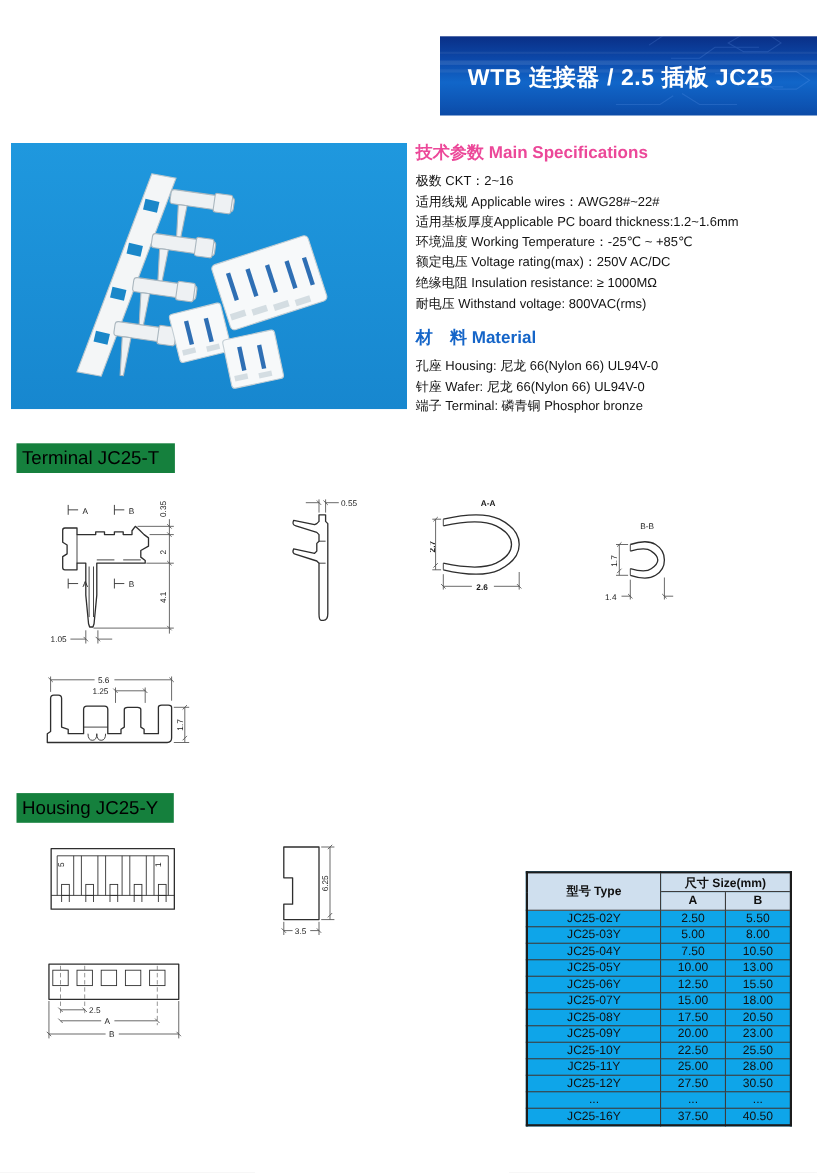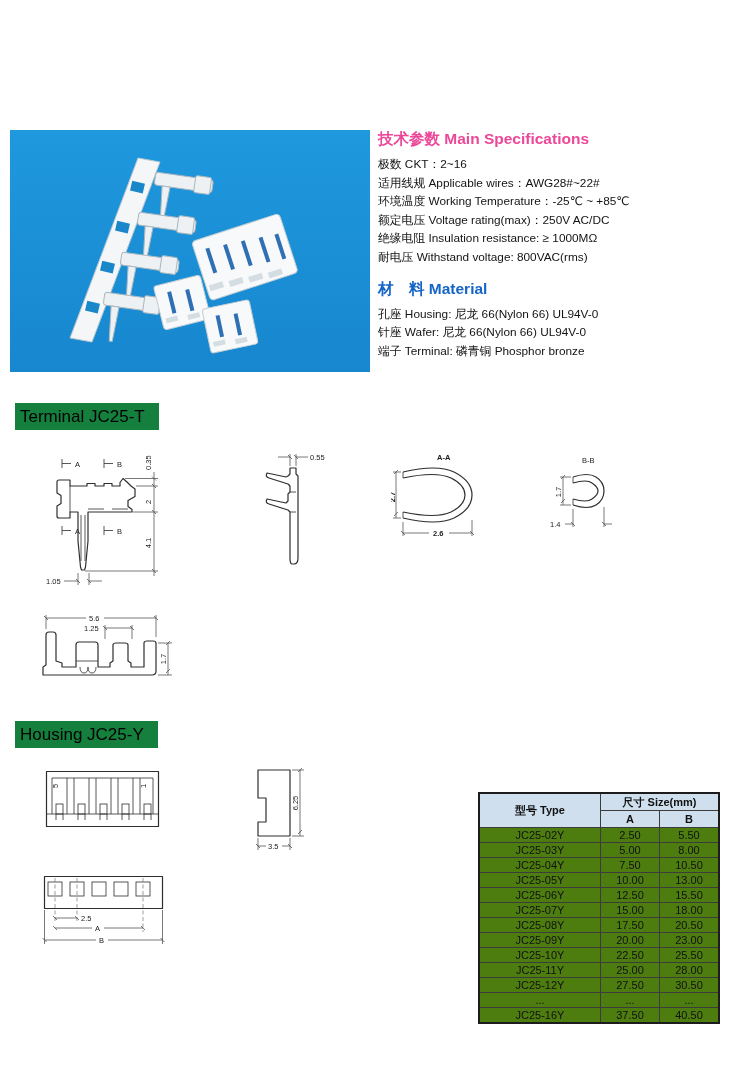--- a/index.html
+++ b/index.html
@@ -37,36 +37,50 @@
   .drawing { position:absolute; }
   .drawing svg text { font-family:"Liberation Sans","DejaVu Sans",sans-serif; fill:#1a1a1a; }
   .outline { fill:none; stroke:#2e2e2e; stroke-width:1.2; stroke-linejoin:round; }
   .thin    { fill:none; stroke:#2e2e2e; stroke-width:0.8; }
   .dim     { fill:none; stroke:#555555; stroke-width:0.8; }
   .dash    { fill:none; stroke:#777777; stroke-width:0.7; stroke-dasharray:4 2.5; }
   .dimtxt  { font-size:7.5px; }
   
   .spec-table {
     position:absolute; left:478px; top:792px;
-    border-collapse:collapse; background:#4d7c0f; border:2px solid #1c1c1c;padding-left:44px;
+    border-collapse:collapse; background:#0ea5e9; border:2px solid #1c1c1c;padding-left:44px;
   }
   .spec-table th, .spec-table td {
     border:1px solid #3c3c3c; text-align:center;
     font-size:11px; padding:0 4px; height:14px; white-space:nowrap;
   }
   .spec-table th { background:#cfdfee; font-weight:bold; height:16px; }
   .spec-table .col-type { width:112px; }
   .spec-table .col-a { width:50px; }
   .spec-table .col-b { width:50px; }
 </style>
 </head>
 <body>
 
 <div class="page">
 
+  <div class="banner">
+    <svg width="343" height="72" viewBox="0 0 343 72">
+      <g stroke="#7fb0ff" stroke-width="1" fill="none" opacity="0.18">
+        <path d="M190,8 l18,-12 M210,20 l26,0 l14,-10 l40,0 M250,34 l20,0 l12,12 l30,0"></path>
+        <path d="M220,52 l16,10 l34,0 M160,62 l40,0 l12,-8"></path>
+        <path d="M262,6 l14,8 l22,0 l12,-8 l-12,-8 l-22,0 z"></path>
+        <path d="M292,40 l12,8 l20,0 l12,-8 l-12,-8 l-20,0 z"></path>
+      </g>
+      <rect x="0" y="22" width="343" height="4" fill="#ffffff" opacity="0.10"></rect>
+      <rect x="0" y="30" width="343" height="3" fill="#ffffff" opacity="0.07"></rect>
+      <rect x="0" y="14" width="343" height="2" fill="#ffffff" opacity="0.06"></rect>
+    </svg>
+    <div class="banner-title">WTB 连接器 / 2.5 插板 JC25</div>
+  </div>
 
   <div class="photo-box">
     <svg width="360" height="242" viewBox="0 0 360 242">
       <defs>
         <linearGradient id="pbg" x1="0" y1="0" x2="0" y2="1">
           <stop offset="0" stop-color="#1f98de"></stop>
             <stop offset="1" stop-color="#1787cf"></stop>
         </linearGradient>
       </defs>
       <rect x="0" y="0" width="360" height="242" fill="url(#pbg)"></rect>
@@ -143,20 +157,21 @@
             <rect x="2" y="14" width="12" height="5"></rect>
           </g>
       </g>
     </svg>
   </div>
 
   <div class="specs">
     <div class="spec-title">技术参数 Main Specifications</div>
     <div class="spec-line">极数 CKT：2~16</div>
     <div class="spec-line">适用线规 Applicable wires：AWG28#~22#</div>
+    <div class="spec-line">适用基板厚度Applicable PC board thickness:1.2~1.6mm</div>
     <div class="spec-line">环境温度 Working Temperature：-25℃ ~ +85℃</div>
     <div class="spec-line">额定电压 Voltage rating(max)：250V AC/DC</div>
     <div class="spec-line">绝缘电阻 Insulation resistance: ≥ 1000MΩ</div>
     <div class="spec-line">耐电压 Withstand voltage: 800VAC(rms)</div>
     <div class="material-title">材　料 Material</div>
     <div class="spec-line">孔座 Housing: 尼龙 66(Nylon 66) UL94V-0</div>
     <div class="spec-line">针座 Wafer: 尼龙 66(Nylon 66) UL94V-0</div>
     <div class="spec-line">端子 Terminal: 磷青铜 Phosphor bronze</div>
   </div>
 
@@ -223,21 +238,21 @@
         <path d="M3,26 l4,-4 M3,68 l4,-4"></path>
         <path d="M12,74 V88 M81,72 V88"></path>
         <path d="M12,85 H38 M58,85 H81"></path>
         <path d="M10,83 l4,4 M79,83 l4,4"></path>
       </g>
       <text class="dimtxt" transform="rotate(-90 4 49)" x="4" y="49" text-anchor="middle">2.7</text>
       <text class="dimtxt" x="42" y="88">2.6</text>
     </svg>
   </div>
 
-  <div class="drawing" style="left:546px; top:451px;">
+  <div class="drawing" style="left:546px; top:469px;">
     <svg width="82" height="92" viewBox="0 0 82 92">
       <text class="dimtxt" x="36" y="12">B-B</text>
       <path class="outline" d="M27,26 Q42,21 50,26 Q58,31 58,40 Q58,49 50,54 Q42,59 27,54"></path>
       <path class="outline" d="M27,32 Q41,28 46,32 Q52,36 52,40 Q52,44 46,48 Q41,52 27,48"></path>
       <path class="thin" d="M27,26 L27,32 M27,54 L27,48"></path>
       <g class="dim">
         <path d="M25,26 H14 M25,54 H14"></path>
         <path d="M17,26 V54"></path>
         <path d="M15,28 l4,-4 M15,52 l4,-4"></path>
         <path d="M27,58 V76 M58,56 V76"></path>

